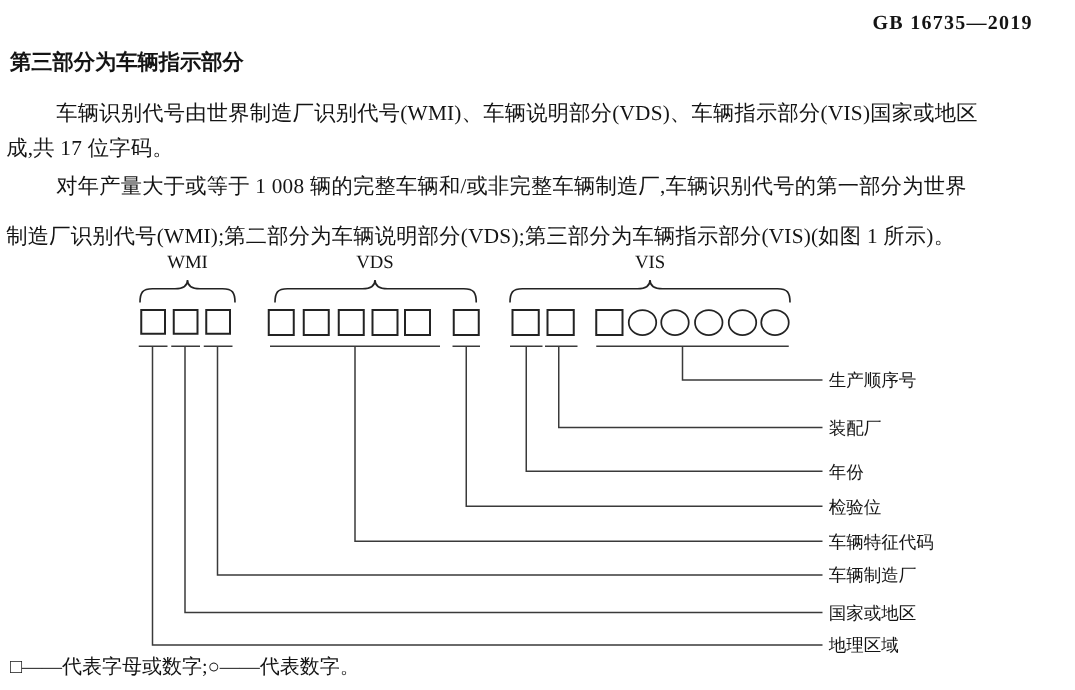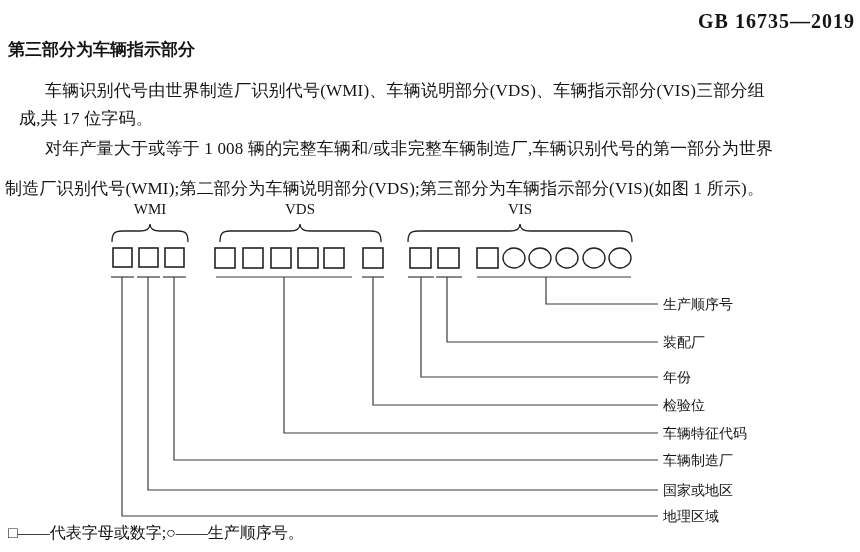--- a/index.html
+++ b/index.html
@@ -7,34 +7,34 @@
     width: 860px; height: 552px;
     background: #ffffff;
     font-family: "Liberation Serif", "DejaVu Serif", serif;
     color: #141414;
     position: relative;
     overflow: hidden;
   }
   .page { position: absolute; inset: 0; }
   .doc-number {
     position: absolute; top: 10px; left: 698px;
-    font-size: 20px; font-weight: bold; letter-spacing: 1px;
+    font-size: 16px; font-weight: bold; letter-spacing: 1px;
     white-space: nowrap;
   }
   .heading {
     position: absolute; top: 38px; left: 8px;
     margin: 0; font-size: 17px; font-weight: bold;
     white-space: nowrap;
   }
   .bl {
     position: absolute; font-size: 17px; white-space: nowrap;
     letter-spacing: 0.2px;
   }
   #line-1 { top: 79px;  left: 45px; }
-  #line-2 { top: 107px; left: 19px; text-align: right;  }
+  #line-2 { top: 107px; left: 5px; text-align: right;  }
   #line-3 { top: 137px; left: 45px; }
   #line-4 { top: 165px; left: 5px; margin-top: 12px;  }
   svg.diagram { position: absolute; top: 196px; left: 0; }
   svg.diagram text {
     font-family: "Liberation Serif", "DejaVu Serif", serif;
     fill: #141414;
   }
   .group-label { font-size: 15px; }
   .callout-label { font-size: 14px; }
   .shape { fill: none; stroke: #232323; }
@@ -49,21 +49,21 @@
 </style>
 </head>
 <body>
 
 <div class="page">
 
   <div class="doc-number">GB 16735—2019</div>
 
   <h1 class="heading">第三部分为车辆指示部分</h1>
 
-  <div class="bl" id="line-1">车辆识别代号由世界制造厂识别代号(WMI)、车辆说明部分(VDS)、车辆指示部分(VIS)三部分组</div>
+  <div class="bl" id="line-1">车辆识别代号由世界制造厂识别代号(WMI)、车辆说明部分(VDS)、车辆指示部分(VIS)国家或地区</div>
   <div class="bl" id="line-2">成,共 17 位字码。</div>
   <div class="bl" id="line-3">对年产量大于或等于 1 008 辆的完整车辆和/或非完整车辆制造厂,车辆识别代号的第一部分为世界</div>
   <div class="bl" id="line-4">制造厂识别代号(WMI);第二部分为车辆说明部分(VDS);第三部分为车辆指示部分(VIS)(如图 1 所示)。</div>
 
   <svg class="diagram" width="860" height="330" viewBox="0 0 860 330">
 
     <g>
       <text class="group-label" x="150" y="18" text-anchor="middle">WMI</text>
       <path class="shape brace" d="M112,46 C112,38 114,35 122,35 L140,35 C146,35 150,33 150,28 C150,33 154,35 160,35 L178,35 C186,35 188,38 188,46"></path>
       <rect class="shape box" x="113" y="52" width="19" height="19"></rect>
@@ -119,15 +119,15 @@
       <text class="callout-label" x="663" y="151">装配厂</text>
       <text class="callout-label" x="663" y="186">年份</text>
       <text class="callout-label" x="663" y="214">检验位</text>
       <text class="callout-label" x="663" y="242">车辆特征代码</text>
       <text class="callout-label" x="663" y="269">车辆制造厂</text>
       <text class="callout-label" x="663" y="299">国家或地区</text>
       <text class="callout-label" x="663" y="325">地理区域</text>
     </g>
   </svg>
 
-  <div class="legend">□——代表字母或数字;○——生产顺序号。</div>
+  <div class="legend">□——代表字母或数字;○——代表数字。</div>
 
 </div>
 
 </body></html>

